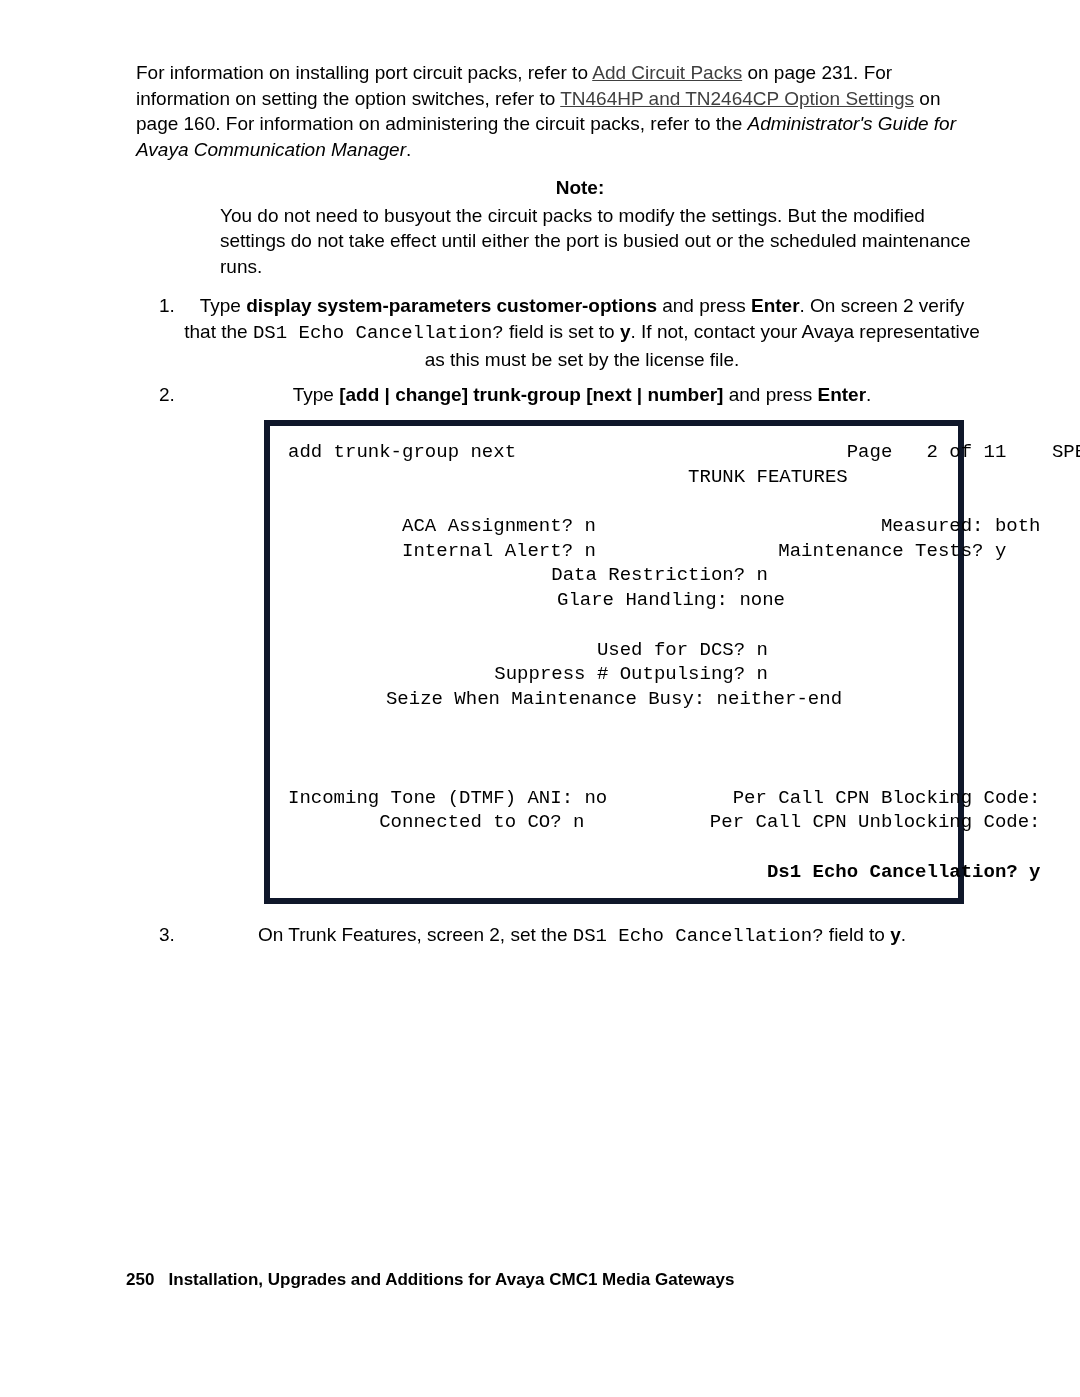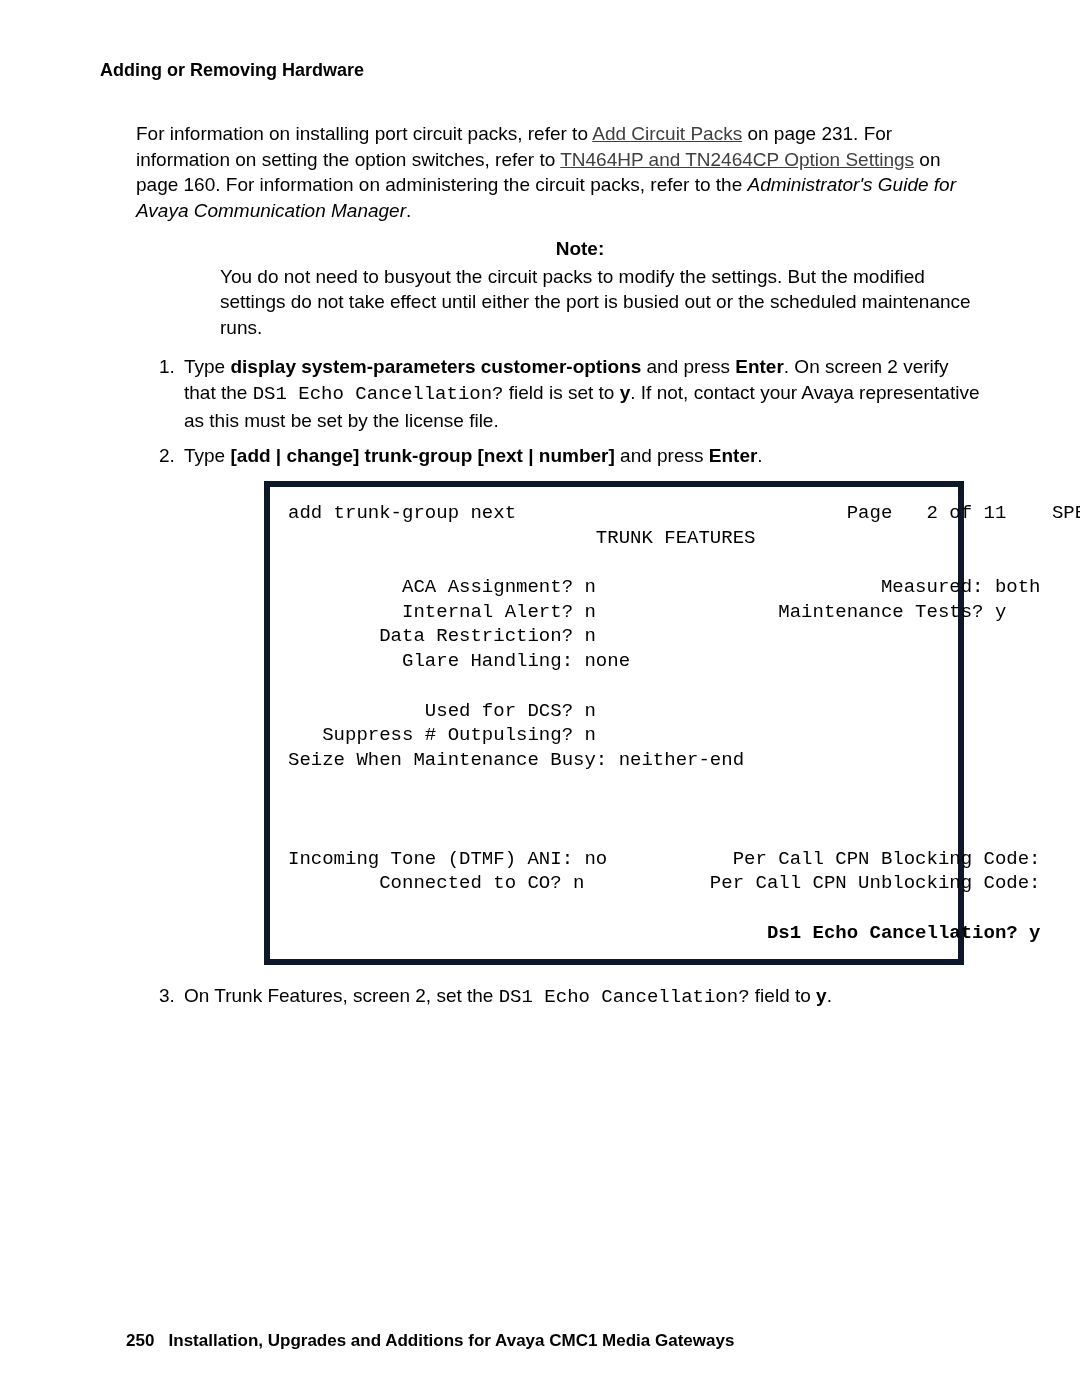--- a/index.html
+++ b/index.html
@@ -52,20 +52,21 @@
   }
   ol.steps {
     padding-left: 80px;
     margin: 14px 0;
   }
   ol.steps > li {
     font-size: 19px;
     line-height: 1.35;
     margin-bottom: 10px;
     padding-left: 4px;
+    text-align: center;
   }
   .mono {
     font-family: "Courier New", Courier, monospace;
   }
   .terminal-box {
     border: 6px solid #0f172a;
     margin: 12px 0 18px 80px;
     padding: 14px 18px 14px 18px;
     font-family: "Courier New", Courier, monospace;
     font-size: 19px;
@@ -82,21 +83,20 @@
     font-size: 17px;
     font-weight: bold;
     margin-left: 26px;
   }
 </style>
 </head>
 <body>
 
 <div class="page">
 
-  <div class="header-title">Adding or Removing Hardware</div>
 
   <p class="body-text indent1">
     <span>For information on installing port circuit packs, refer to </span><a href="#" class="doclink">Add Circuit Packs</a><span> on page 231. For information on setting the option switches, refer to </span><a href="#" class="doclink">TN464HP and TN2464CP Option Settings</a><span> on page 160. For information on administering the circuit packs, refer to the </span><span class="italic">Administrator's Guide for Avaya Communication Manager</span><span>.</span>
   </p>
 
 
 
   <div class="indent2 note-label">Note:</div>
   <p class="body-text indent-note-body">You do not need to busyout the circuit packs to modify the settings. But the modified settings do not take effect until either the port is busied out or the scheduled maintenance runs.</p>
 

